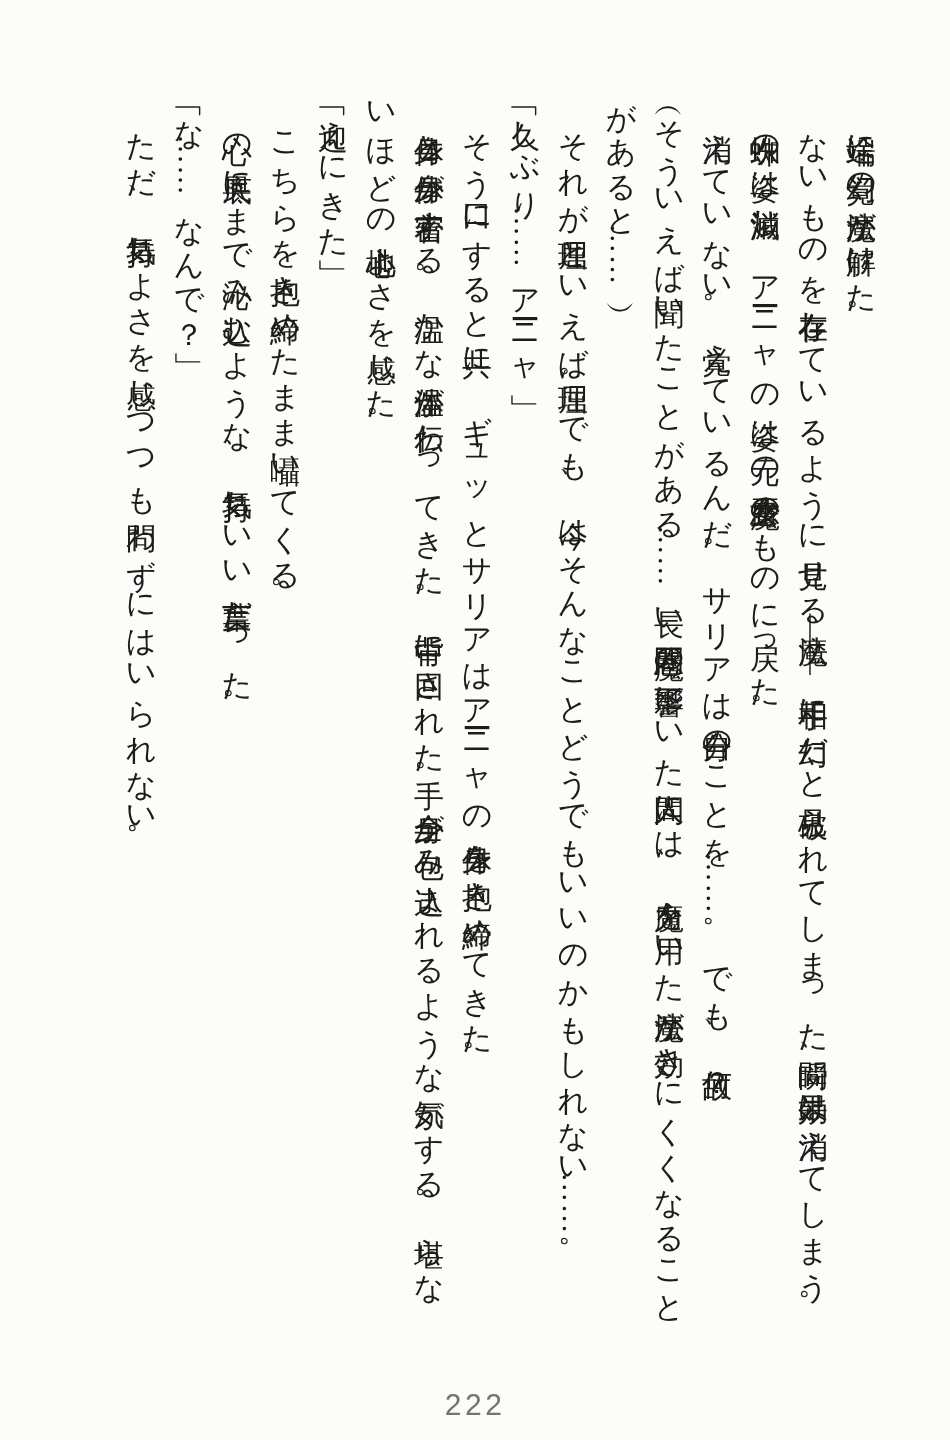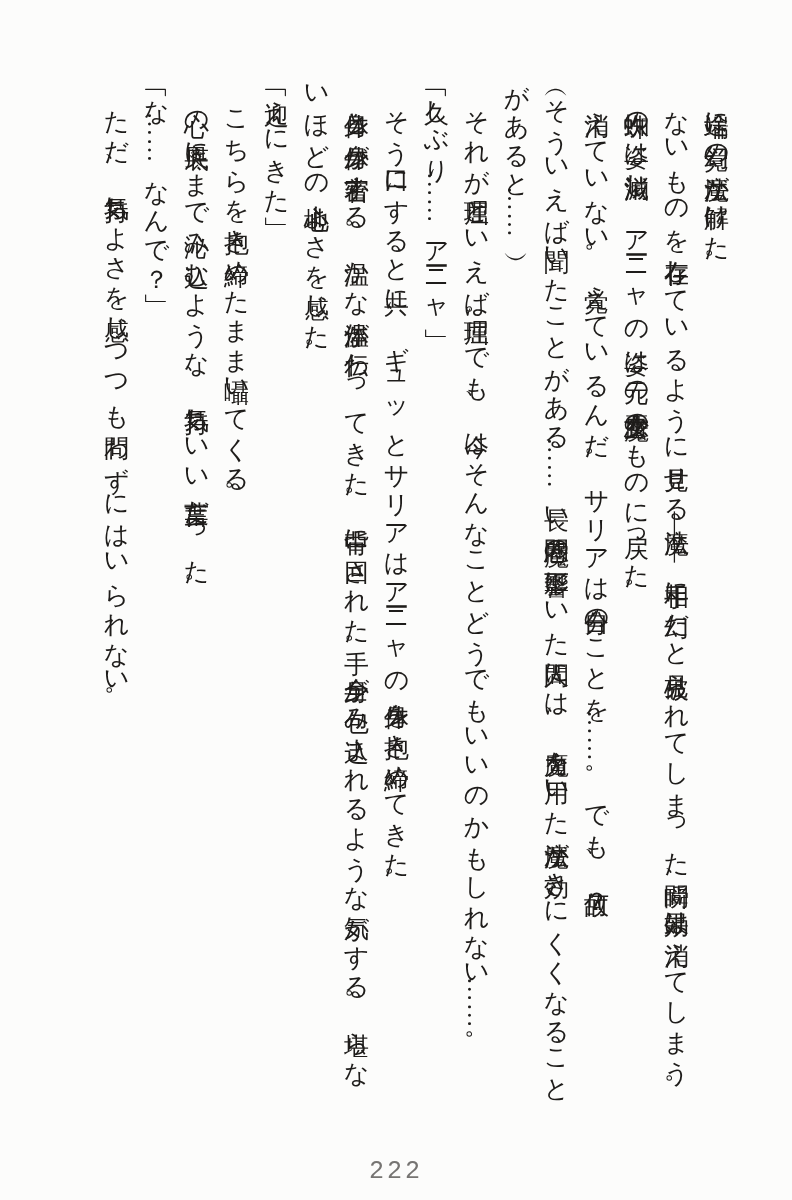--- a/index.html
+++ b/index.html
@@ -37,21 +37,21 @@
   }
   .para.quote {
     text-indent: 0.5em;
   }
   .page-number {
     position: absolute;
     left: 0;
     bottom: 14px;
     width: 100%;
     text-align: center;
-    font-family: Liberation Mono, monospace;
+    font-family: Liberation Sans, sans-serif;
     font-size: 25px;
     font-weight: 400;
     letter-spacing: 3px;
     color: #767472;
   }
 </style>
 </head>
 <body>
 
 <div class="page">

